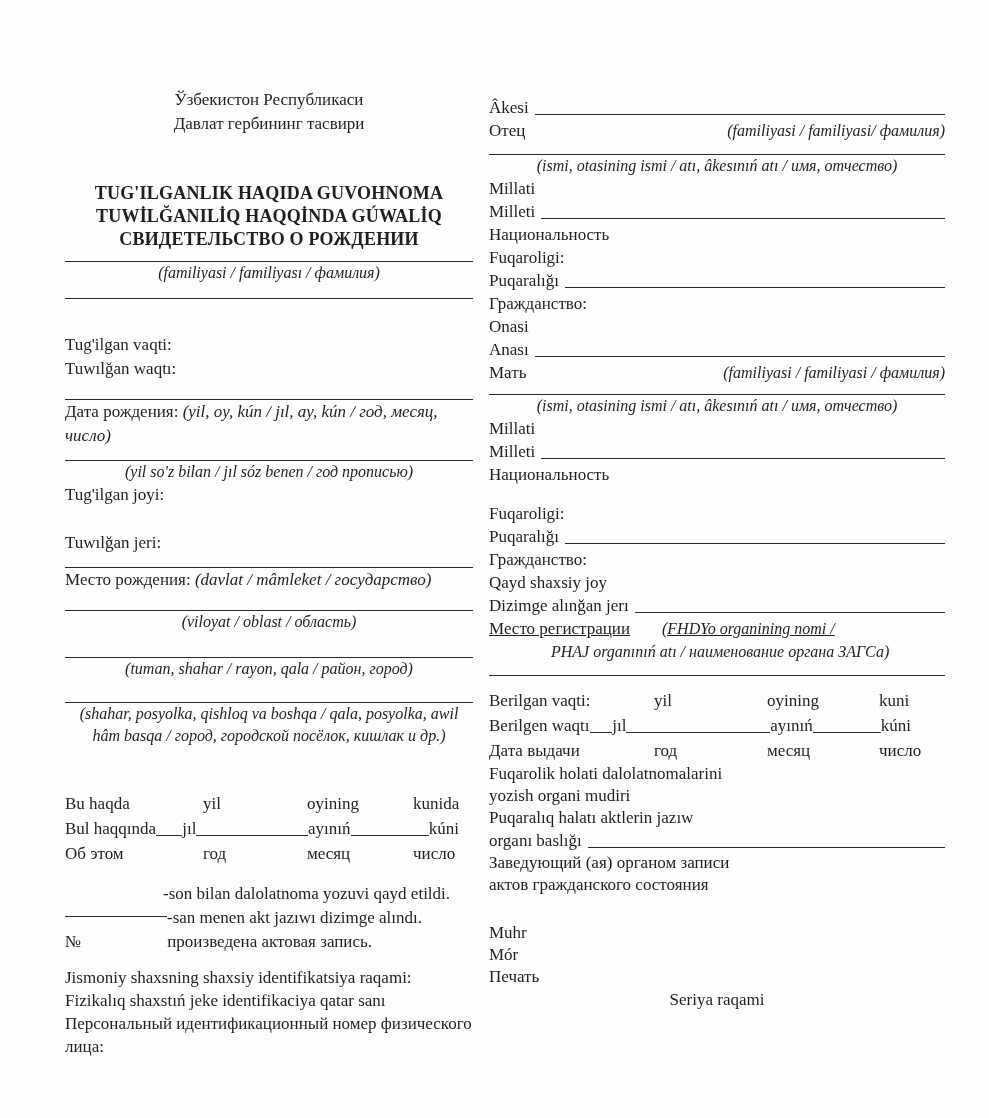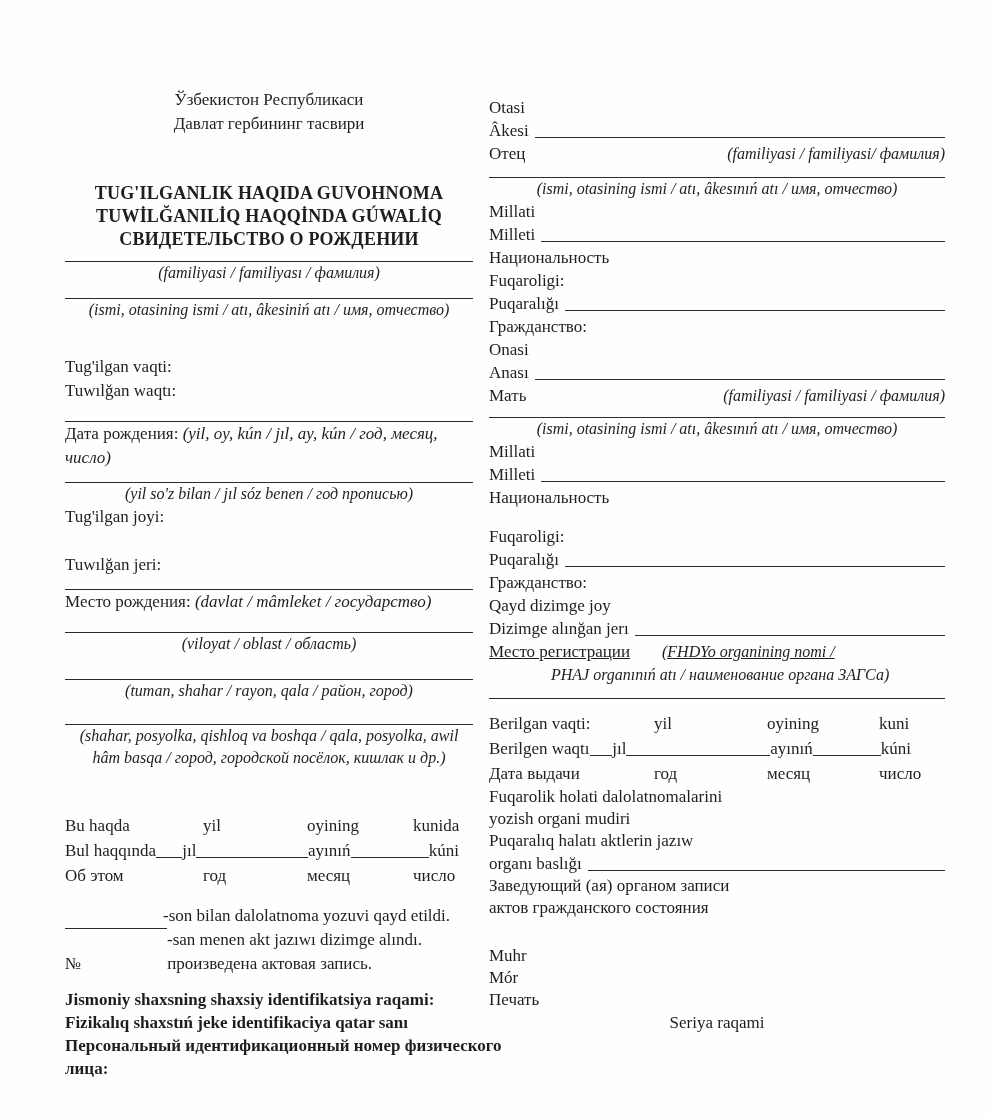--- a/index.html
+++ b/index.html
@@ -29,25 +29,25 @@
   .dt.ldt .gr{grid-template-columns:138px 104px 106px auto;}
   .dt.rdt .gr{grid-template-columns:165px 113px 112px auto;}
   .dt .fx{display:flex;align-items:flex-end;line-height:25px;}
   .dt .fx .sp{border-bottom:1.2px solid #2b2b2b;margin-bottom:5px;}
   .dt.ldt .fx{padding-right:14px;}
   .dt.rdt .fx{padding-right:34px;}
   .dt.ldt .sp1{flex:.35;}.dt.ldt .sp2{flex:1.5;}.dt.ldt .sp3{flex:1.05;}
   .dt.rdt .sp1{flex:.3;}.dt.rdt .sp2{flex:1.9;}.dt.rdt .sp3{flex:.9;}
   
   .act .a1{padding-left:98px;line-height:24px;}
-  .act .a2{display:flex;align-items:flex-start;line-height:24px;}
+  .act .a2{display:flex;align-items:center;line-height:24px;}
   .act .a2 .sp{width:102px;border-bottom:1.2px solid #2b2b2b;margin-bottom:4px;flex:none;}
   .act .a3{line-height:24px;}
   .act .a3 .gap{display:inline-block;width:86px;}
-  .pin{width:462px;line-height:23px;font-weight:bold;}
+  .pin{width:462px;line-height:23px;}
   .reg-hint{font-style:italic;font-size:16px;}
   .reg-row{display:flex;line-height:23px;text-decoration:underline;}
   .reg-row .reg-hint{margin-left:32px;text-align:center;}
   .reg-ind{margin-left:62px;line-height:23px;}
   .registrar{line-height:22px;}
   .seal{line-height:22px;}
   .series{text-align:center;line-height:24px;}
   .qr{text-align:right;padding-right:52px;line-height:24px;}
 </style>
 </head>
@@ -65,21 +65,20 @@
     <div class="title">
       <div>TUG'ILGANLIK HAQIDA GUVOHNOMA</div>
       <div>TUWİLĞANILİQ HAQQİNDA GÚWALİQ</div>
       <div>СВИДЕТЕЛЬСТВО О РОЖДЕНИИ</div>
     </div>
 
     <div class="hr mt10"></div>
     <div class="cap">(familiyasi / familiyası / фамилия)</div>
 
     <div class="hr mt14"></div>
-    <div class="cap">(ismi, otasining ismi / atı, âkesiniń atı / имя, отчество)</div>
 
     <div class="pl mt34">Tug'ilgan vaqti:</div>
     <div class="pl">Tuwılğan waqtı:</div>
 
     <div class="hr mt18"></div>
     <div class="pl"><span>Дата рождения:</span> <span class="i">(yil, oy, kún / jıl, ay, kún / год, месяц, число)</span></div>
 
     <div class="hr mt12"></div>
     <div class="cap">(yil so'z bilan / jıl sóz benen / год прописью)</div>
     <div class="pl">Tug'ilgan joyi:</div>
@@ -136,21 +135,20 @@
     <div class="pin mt12">
       <div>Jismoniy shaxsning shaxsiy identifikatsiya raqami:</div>
       <div>Fizikalıq shaxstıń jeke identifikaciya qatar sanı</div>
       <div>Персональный идентификационный номер физического</div>
       <div>лица:</div>
     </div>
   </div>
 
   <div class="col right">
 
-    <div class="pl">Otasi</div>
     <div class="lrow">
       <span>Âkesi</span>
       <span class="ln"></span>
     </div>
     <div class="lrow">
       <span>Отец</span>
       <span class="capfill">(familiyasi / familiyasi/ фамилия)</span>
     </div>
     <div class="hr mt12"></div>
     <div class="cap">(ismi, otasining ismi / atı, âkesınıń atı / имя, отчество)</div>
@@ -185,21 +183,21 @@
     </div>
     <div class="pl">Национальность</div>
 
     <div class="pl mt16">Fuqaroligi:</div>
     <div class="lrow">
       <span>Puqaralığı</span>
       <span class="ln"></span>
     </div>
     <div class="pl">Гражданство:</div>
 
-    <div class="pl">Qayd dizimge joy</div>
+    <div class="pl">Qayd shaxsiy joy</div>
     <div class="lrow">
       <span>Dizimge alınğan jerı</span>
       <span class="ln"></span>
     </div>
     <div class="reg-row">
       <span>Место регистрации</span>
       <span class="reg-hint">(FHDYo organining nomi /</span>
     </div>
     <div class="reg-ind reg-hint">PHAJ organınıń atı / наименование органа ЗАГСа)</div>
 

